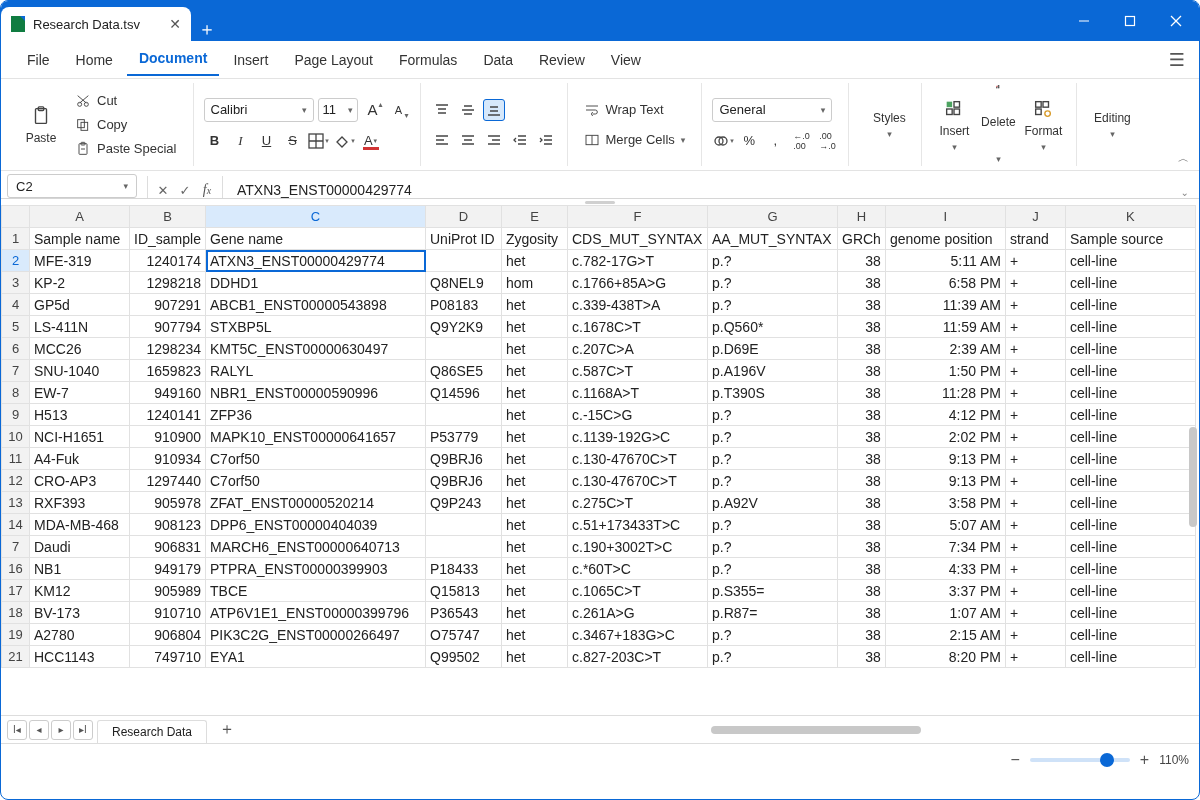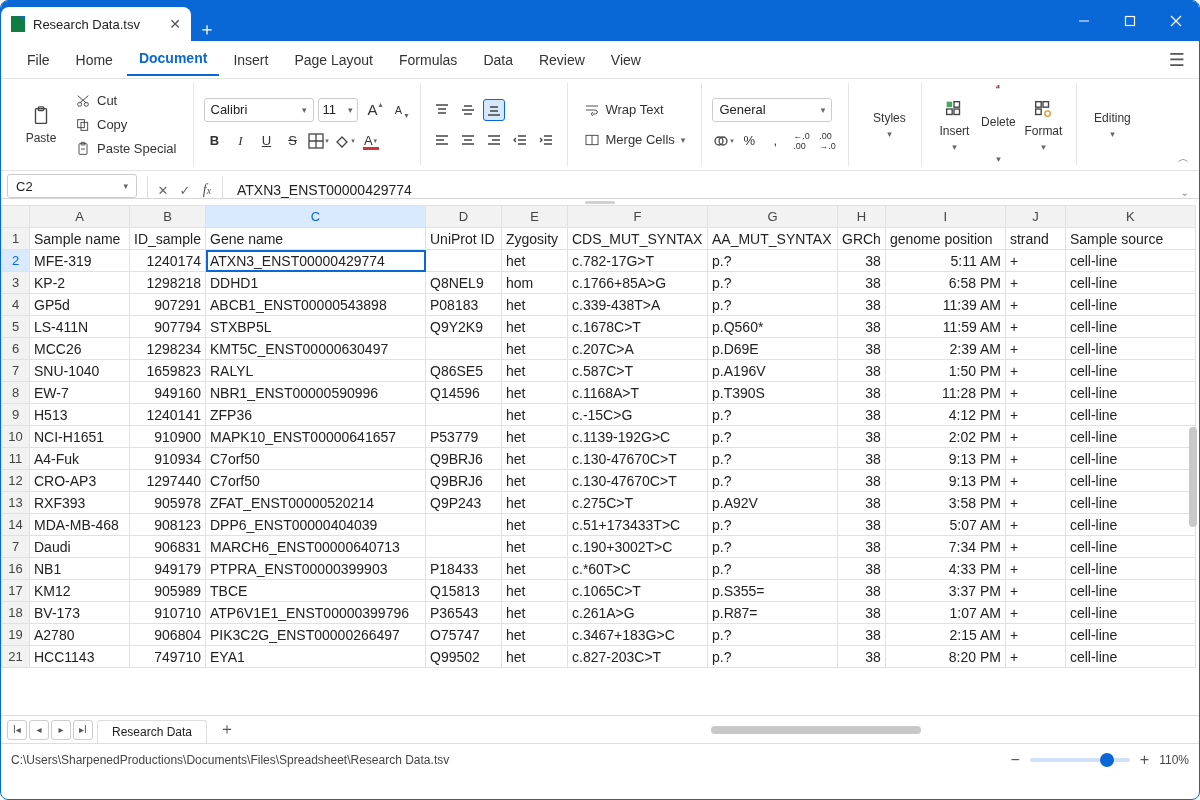--- a/index.html
+++ b/index.html
@@ -706,21 +706,20 @@
     <div class="navbtn">◂</div>
     <div class="navbtn">▸</div>
     <div class="navbtn">▸I</div>
   </div>
   <div class="sheettab"><span>Research Data</span></div>
   <div class="addsheet">＋</div>
   <div class="hscroll"></div>
 </div>
 
 <div class="status">
-  <span>C:\Users\SharpenedProductions\Documents\Files\Spreadsheet\Research Data.tsv</span>
   <div class="zoom">
     <span class="z">−</span>
     <div class="zslider">
         <div class="thumb"></div>
       </div>
     <span class="z">+</span>
     <span>110%</span>
   </div>
 </div>
 

